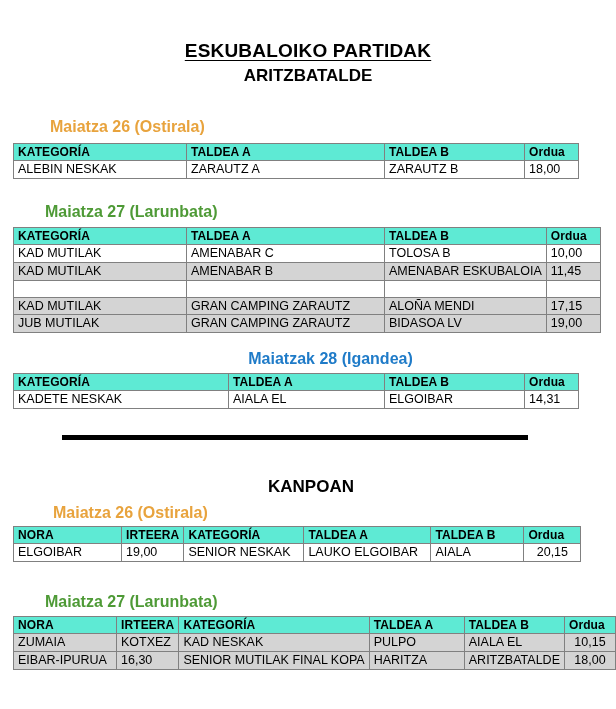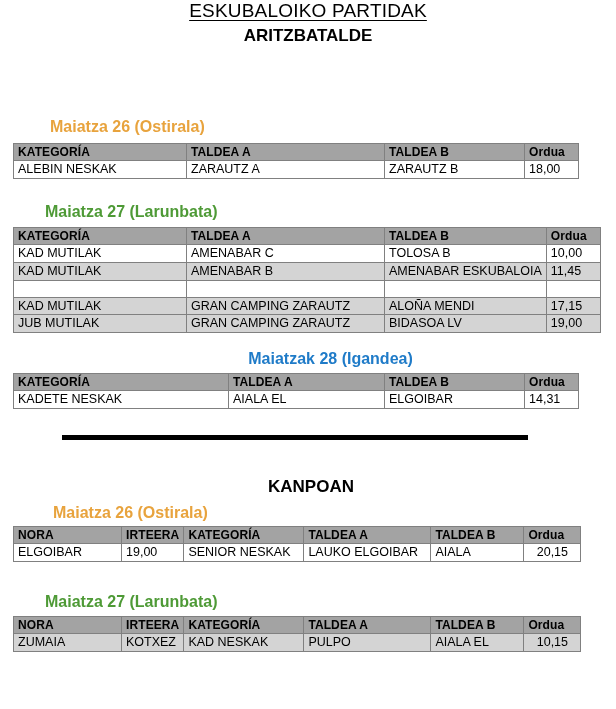--- a/index.html
+++ b/index.html
@@ -19,23 +19,24 @@
   .page {
     position: relative;
     width: 616px;
     height: 709px;
   }
 
   
   .doc-title {
     text-align: center;
     font-size: 19px;
-    font-weight: normal;
+    font-weight: bold;
     letter-spacing: 0.2px;
     margin: 0;
+    padding-top: 40px;
     line-height: 1.15;
   }
   .doc-title .underlined {
     text-decoration: underline;
     text-underline-offset: 3px;
   }
   .doc-subtitle {
     text-align: center;
     font-size: 17px;
     font-weight: bold;
@@ -85,21 +86,21 @@
     border: 1px solid #808080;
     padding: 1px 4px;
     text-align: left;
     vertical-align: top;
     font-weight: normal;
     white-space: nowrap;
     overflow: hidden;
     line-height: 1.18;
   }
   table.sched thead th {
-    background: #a3a3a3;
+    background: #5eead4;
     font-weight: bold;
     font-size: 12px;
     white-space: normal;
     letter-spacing: 0.1px;
   }
   table.sched tbody tr.shaded td {
     background: #d4d4d4;
   }
   table.sched tbody tr.blank td {
     background: #ffffff;
@@ -309,17 +310,25 @@
       </thead>
       <tbody>
         <tr class="shaded">
           <td>ZUMAIA</td>
           <td>KOTXEZ</td>
           <td>KAD NESKAK</td>
           <td>PULPO</td>
           <td>AIALA EL</td>
           <td class="num-right">10,15</td>
         </tr>
+        <tr class="shaded">
+          <td>EIBAR-IPURUA</td>
+          <td>16,30</td>
+          <td class="wrap">SENIOR MUTILAK FINAL KOPA</td>
+          <td>HARITZA</td>
+          <td>ARITZBATALDE</td>
+          <td class="num-right">18,00</td>
+        </tr>
       </tbody>
     </table>
   </div>
 
 </div>
 
 </body></html>

